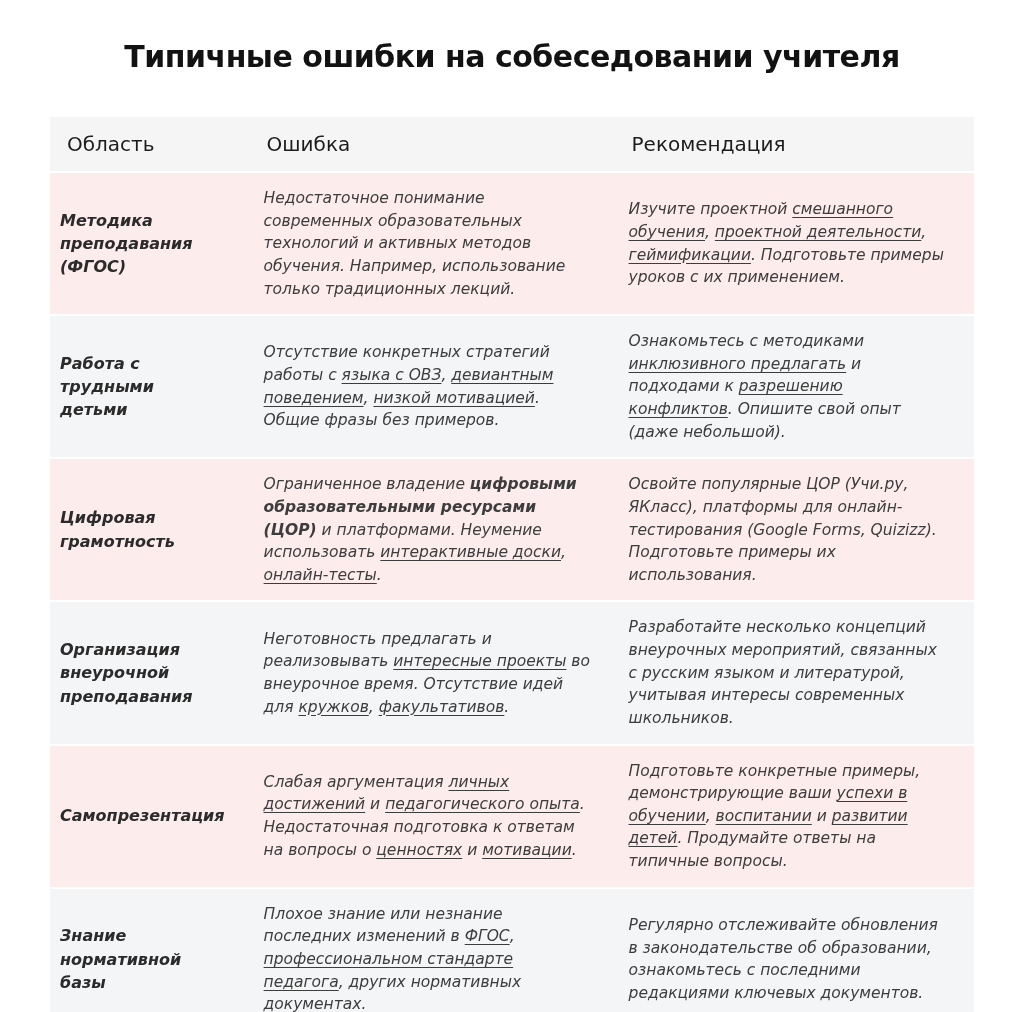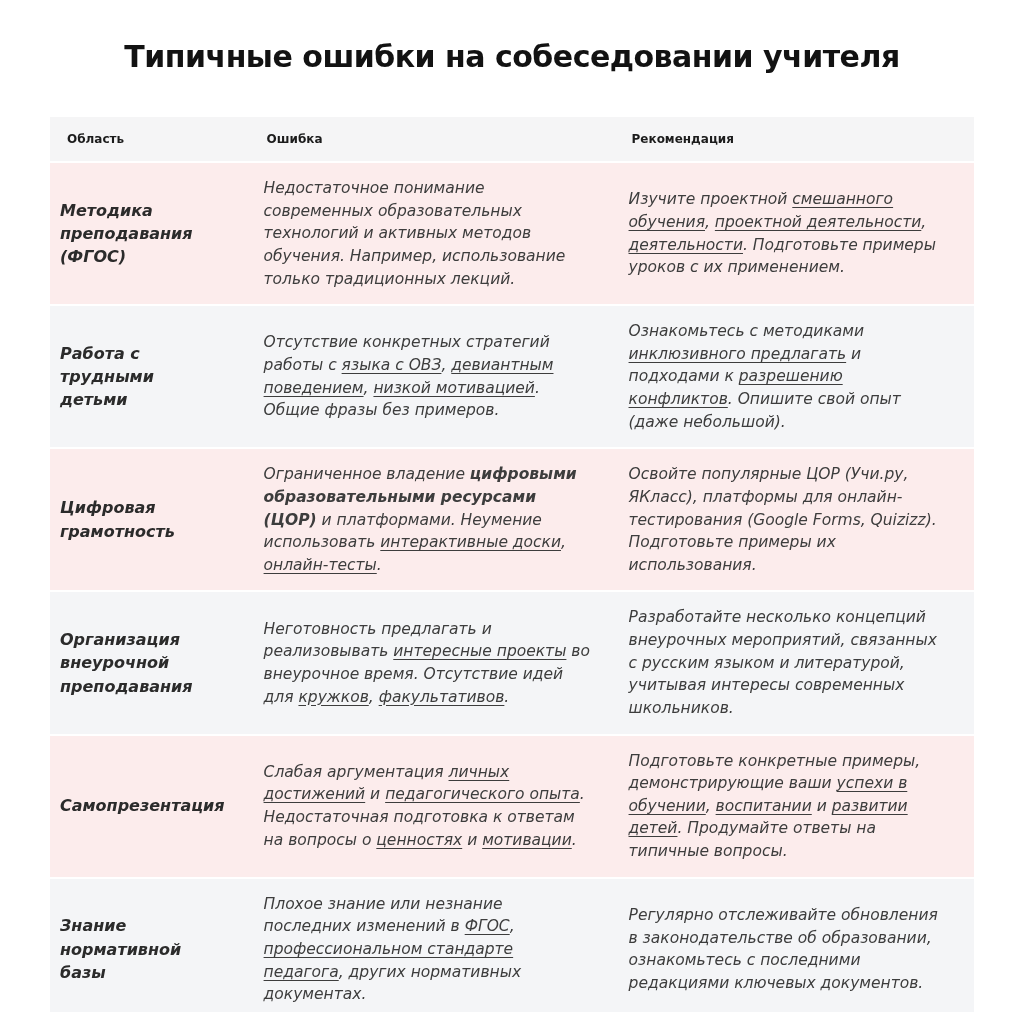--- a/index.html
+++ b/index.html
@@ -35,22 +35,22 @@
     border-collapse:separate;
     border-spacing:0;
     table-layout:fixed;
   }
   col.c-area{width:21.6%;}
   col.c-error{width:39.5%;}
   col.c-rec{width:38.9%;}
   thead th{
     background:var(--header-bg);
     text-align:left;
-    font-size:12px;
-    font-weight:bold;
+    font-size:20px;
+    font-weight:normal;
     color:#1c1c1c;
     padding:15px 14px 15px 17px;
   }
   tbody td{
     font-style:italic;
     font-size:15.5px;
     line-height:1.46;
     color:var(--text);
     padding:14px 24px 14px 14px;
     vertical-align:middle;
@@ -91,21 +91,21 @@
       <tr>
         <th>Область</th>
         <th>Ошибка</th>
         <th>Рекомендация</th>
       </tr>
     </thead>
     <tbody>
       <tr>
         <td class="area">Методика преподавания (ФГОС)</td>
         <td class="error"><span class="seg seg-plain">Недостаточное понимание современных образовательных технологий и активных методов обучения. Например, использование только традиционных лекций.</span></td>
-        <td class="rec"><span class="seg seg-plain">Изучите проектной </span><span class="seg seg-link">смешанного обучения</span><span class="seg seg-plain">, </span><span class="seg seg-link">проектной деятельности</span><span class="seg seg-plain">, </span><span class="seg seg-link">деятельности</span><span class="seg seg-plain">. Подготовьте примеры уроков с их применением.</span></td>
+        <td class="rec"><span class="seg seg-plain">Изучите проектной </span><span class="seg seg-link">смешанного обучения</span><span class="seg seg-plain">, </span><span class="seg seg-link">проектной деятельности</span><span class="seg seg-plain">, </span><span class="seg seg-link">геймификации</span><span class="seg seg-plain">. Подготовьте примеры уроков с их применением.</span></td>
       </tr>
       <tr>
         <td class="area">Работа с трудными детьми</td>
         <td class="error"><span class="seg seg-plain">Отсутствие конкретных стратегий работы с </span><span class="seg seg-link">языка с ОВЗ</span><span class="seg seg-plain">, </span><span class="seg seg-link">девиантным поведением</span><span class="seg seg-plain">, </span><span class="seg seg-link">низкой мотивацией</span><span class="seg seg-plain">. Общие фразы без примеров.</span></td>
         <td class="rec"><span class="seg seg-plain">Ознакомьтесь с методиками </span><span class="seg seg-link">инклюзивного предлагать</span><span class="seg seg-plain"> и подходами к </span><span class="seg seg-link">разрешению конфликтов</span><span class="seg seg-plain">. Опишите свой опыт (даже небольшой).</span></td>
       </tr>
       <tr>
         <td class="area">Цифровая грамотность</td>
         <td class="error"><span class="seg seg-plain">Ограниченное владение </span><span class="seg seg-bold">цифровыми образовательными ресурсами (ЦОР)</span><span class="seg seg-plain"> и платформами. Неумение использовать </span><span class="seg seg-link">интерактивные доски</span><span class="seg seg-plain">, </span><span class="seg seg-link">онлайн-тесты</span><span class="seg seg-plain">.</span></td>
         <td class="rec"><span class="seg seg-plain">Освойте популярные ЦОР (Учи.ру, ЯКласс), платформы для онлайн-тестирования (Google Forms, Quizizz). Подготовьте примеры их использования.</span></td>

